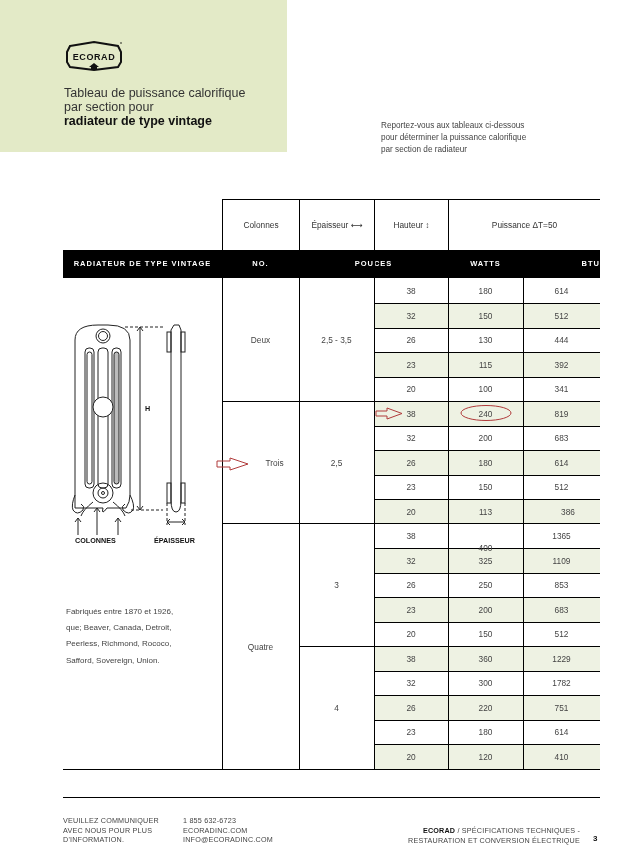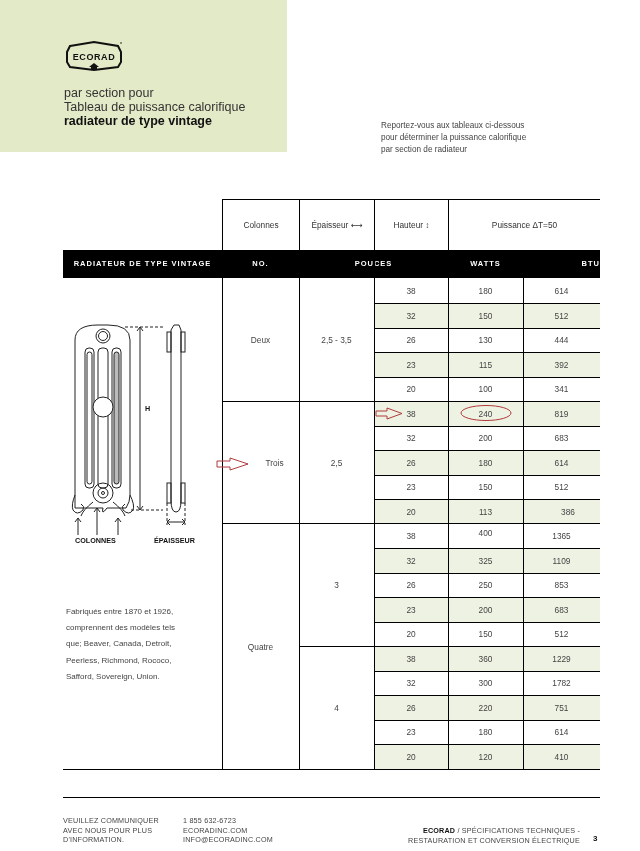--- a/index.html
+++ b/index.html
@@ -40,22 +40,22 @@
 <body>
 
 <div class="hero">
   <svg class="logo" viewBox="0 0 60 34">
     <path d="M6 6 L30 2 L54 6 L57 12 L57 22 L54 27 L30 30 L6 27 L3 22 L3 12 Z" fill="none" stroke="#111" stroke-width="2"></path>
     <text x="30" y="20" text-anchor="middle" font-family="Liberation Sans, sans-serif" font-weight="bold" font-size="9" fill="#111" letter-spacing="0.6">ECORAD</text>
     <path d="M27 30 L33 30 L33 27 L35 27 L30 23 L25 27 L27 27 Z" fill="#111"></path>
     <circle cx="57" cy="3" r="0.8" fill="#111"></circle>
   </svg>
   <div class="hero-title">
+    <div>Tableau de puissance calorifique</div>
     <div>par section pour</div>
-    <div>Tableau de puissance calorifique</div>
     <div class="bold">radiateur de type vintage</div>
   </div>
 </div>
 
 <div class="intro">
   <div>Reportez-vous aux tableaux ci-dessous</div>
   <div>pour déterminer la puissance calorifique</div>
   <div>par section de radiateur</div>
 </div>
 
@@ -145,21 +145,21 @@
 <div class="cell" style="left:448px;top:451px;width:75px;height:24px;">180</div>
 <div class="cell" style="left:523px;top:451px;width:77px;height:24px;">614</div>
 <div class="cell" style="left:374px;top:475px;width:74px;height:24px;">23</div>
 <div class="cell" style="left:448px;top:475px;width:75px;height:24px;">150</div>
 <div class="cell" style="left:523px;top:475px;width:77px;height:24px;">512</div>
 <div class="cell" style="left:374px;top:500px;width:74px;height:23px;">20</div>
 <div class="cell" style="left:448px;top:500px;width:75px;height:23px;">113</div>
 <div class="cell" style="left:523px;top:500px;width:90px;height:23px;">386</div>
 
 <div class="cell" style="left:374px;top:524px;width:74px;height:24px;">38</div>
-<div class="cell" style="left:448px;top:525px;width:75px;height:15px;">400</div>
+<div class="cell" style="left:448px;top:540px;width:75px;height:15px;">400</div>
 <div class="cell" style="left:523px;top:524px;width:77px;height:24px;">1365</div>
 <div class="cell" style="left:374px;top:549px;width:74px;height:24px;">32</div>
 <div class="cell" style="left:448px;top:549px;width:75px;height:24px;">325</div>
 <div class="cell" style="left:523px;top:549px;width:77px;height:24px;">1109</div>
 <div class="cell" style="left:374px;top:573px;width:74px;height:24px;">26</div>
 <div class="cell" style="left:448px;top:573px;width:75px;height:24px;">250</div>
 <div class="cell" style="left:523px;top:573px;width:77px;height:24px;">853</div>
 <div class="cell" style="left:374px;top:598px;width:74px;height:24px;">23</div>
 <div class="cell" style="left:448px;top:598px;width:75px;height:24px;">200</div>
 <div class="cell" style="left:523px;top:598px;width:77px;height:24px;">683</div>
@@ -234,21 +234,20 @@
     <path d="M34 215 L34 188 M31 192 L34 188 L37 192"></path>
     <path d="M55 215 L55 198 M52 202 L55 198 L58 202"></path>
   </g>
 </svg>
 <div class="illus-label" style="left:145px;top:404px;">H</div>
 <div class="illus-label" style="left:75px;top:536px;">COLONNES</div>
 <div class="illus-label" style="left:154px;top:536px;">ÉPAISSEUR</div>
 
 <div class="desc">
   <div>Fabriqués entre 1870 et 1926,</div>
-  <div>comprennent des modèles tels</div>
   <div>que; Beaver, Canada, Detroit,</div>
   <div>Peerless, Richmond, Rococo,</div>
   <div>Safford, Sovereign, Union.</div>
 </div>
 
 <div class="footrule"></div>
 <div class="foot" style="left:63px;top:816px;">
   <div>VEUILLEZ COMMUNIQUER</div>
   <div>AVEC NOUS POUR PLUS</div>
   <div>D'INFORMATION.</div>

